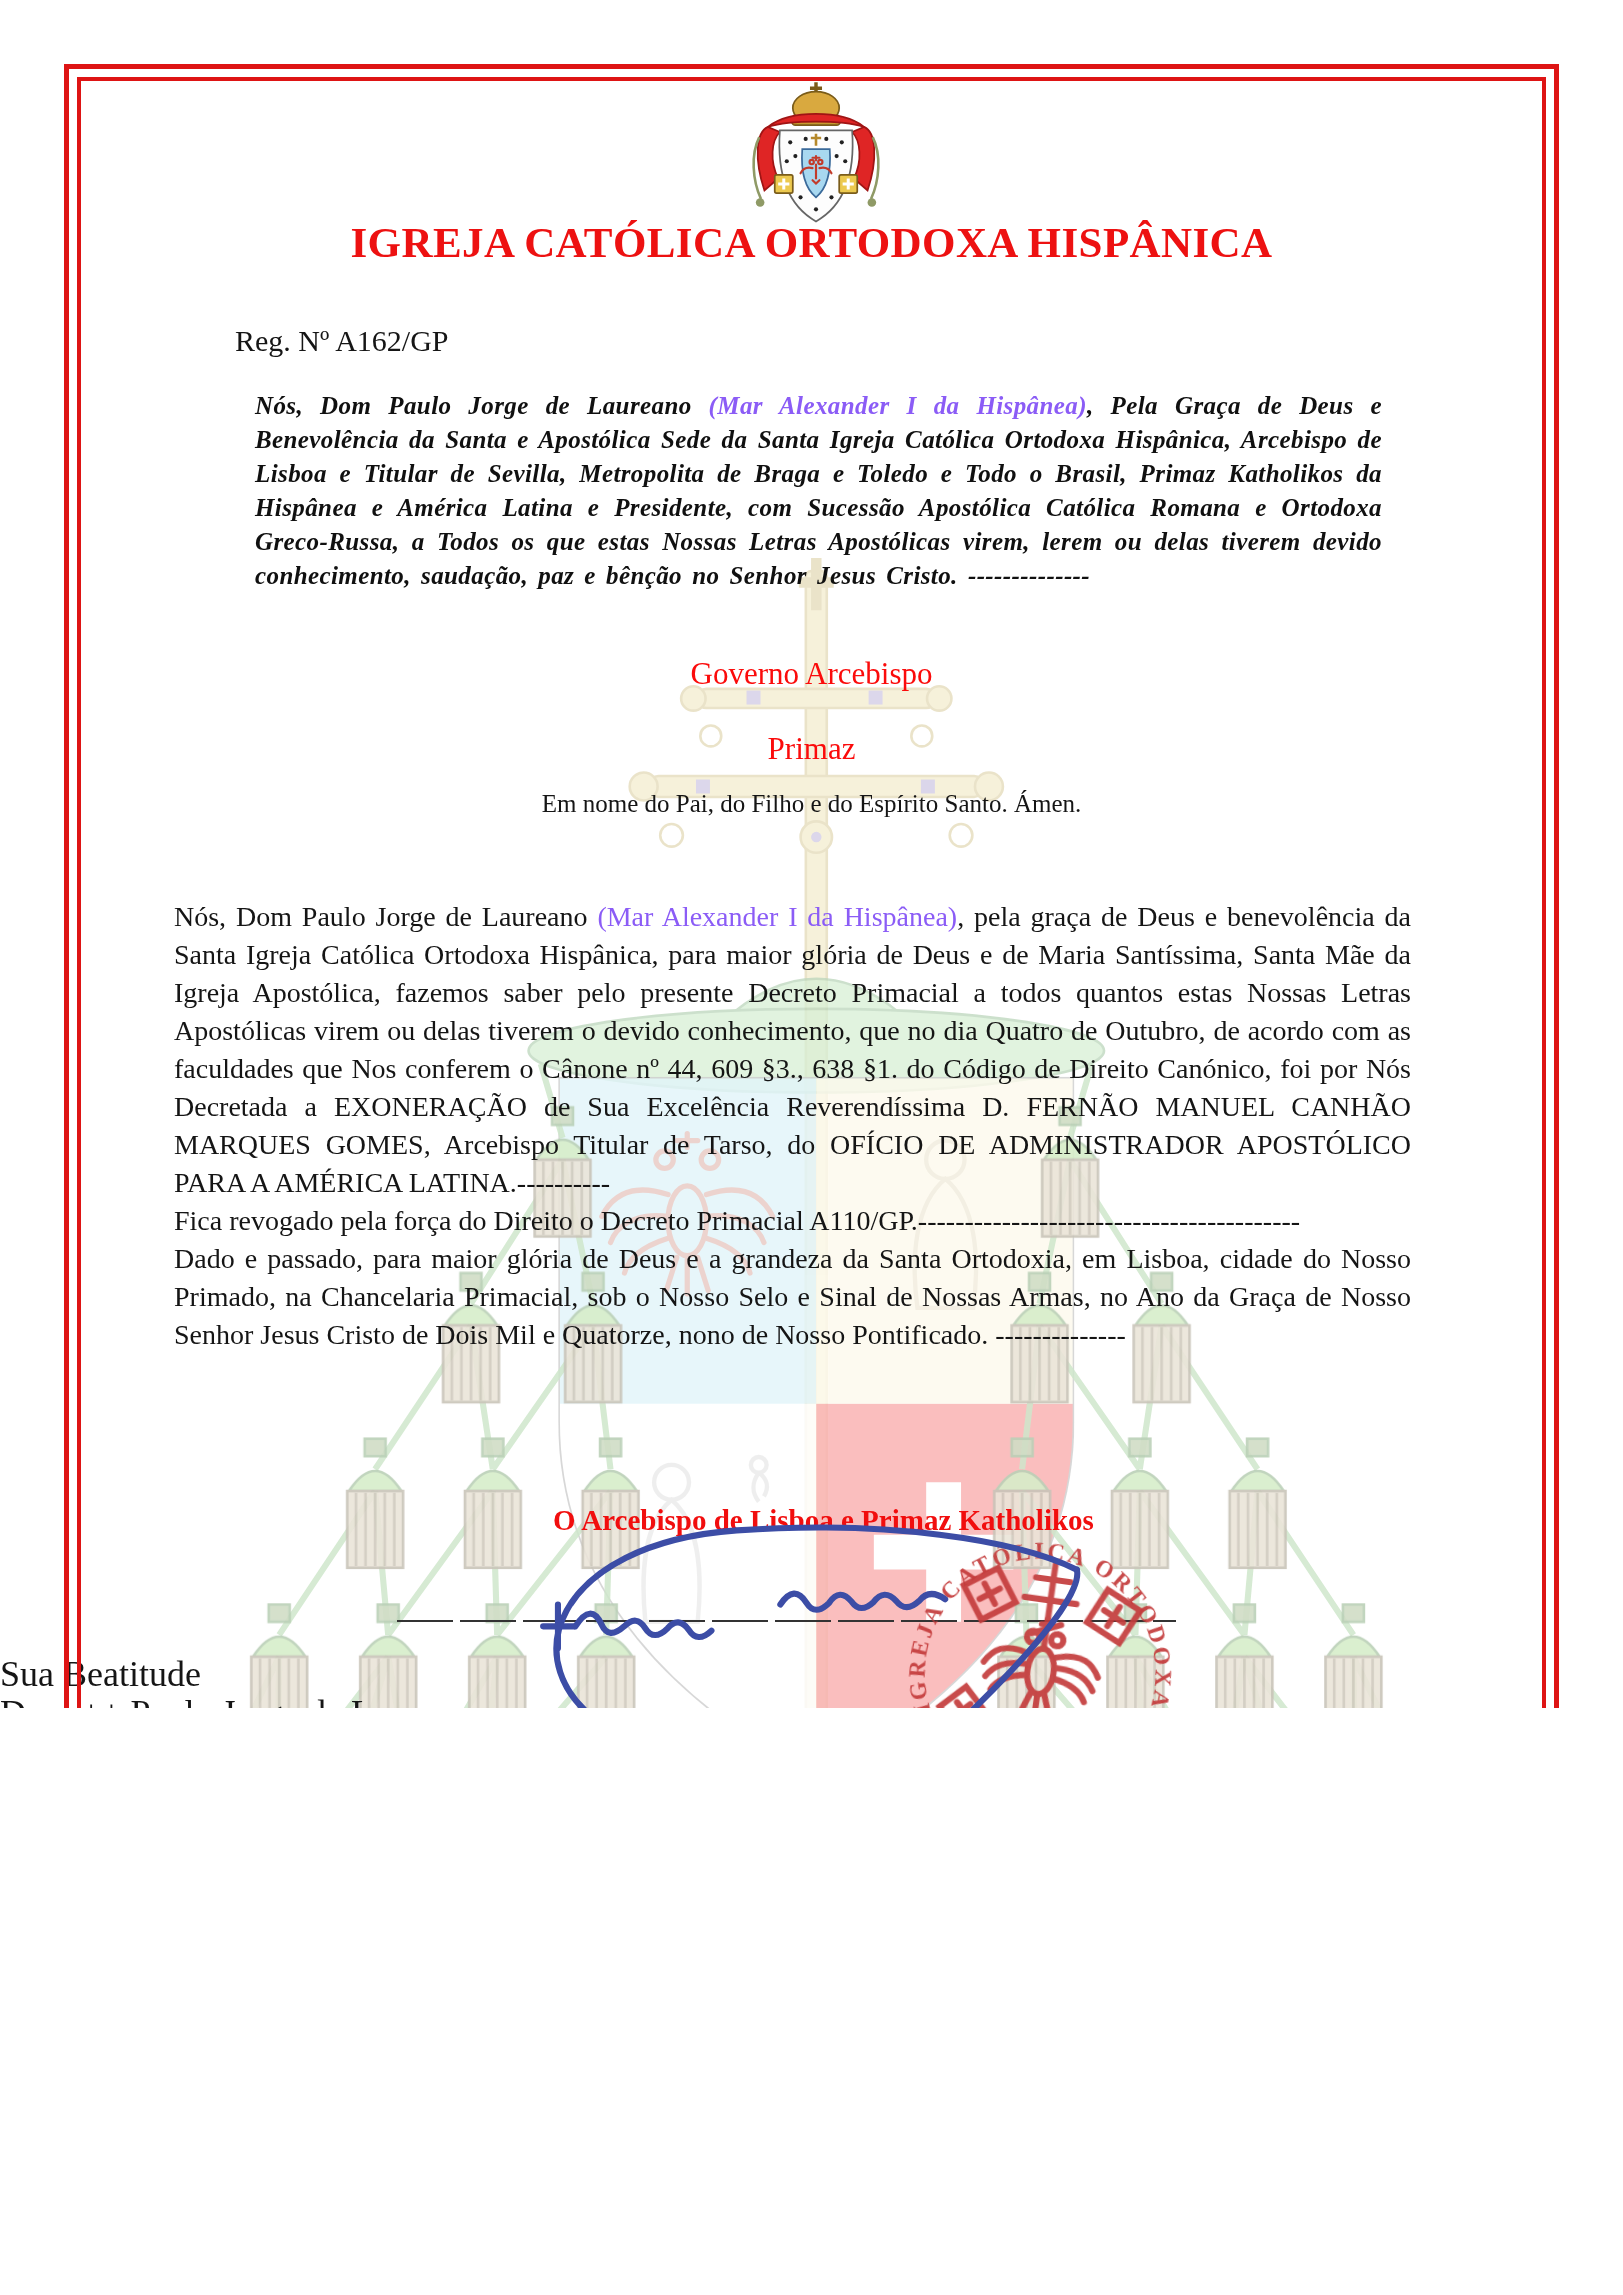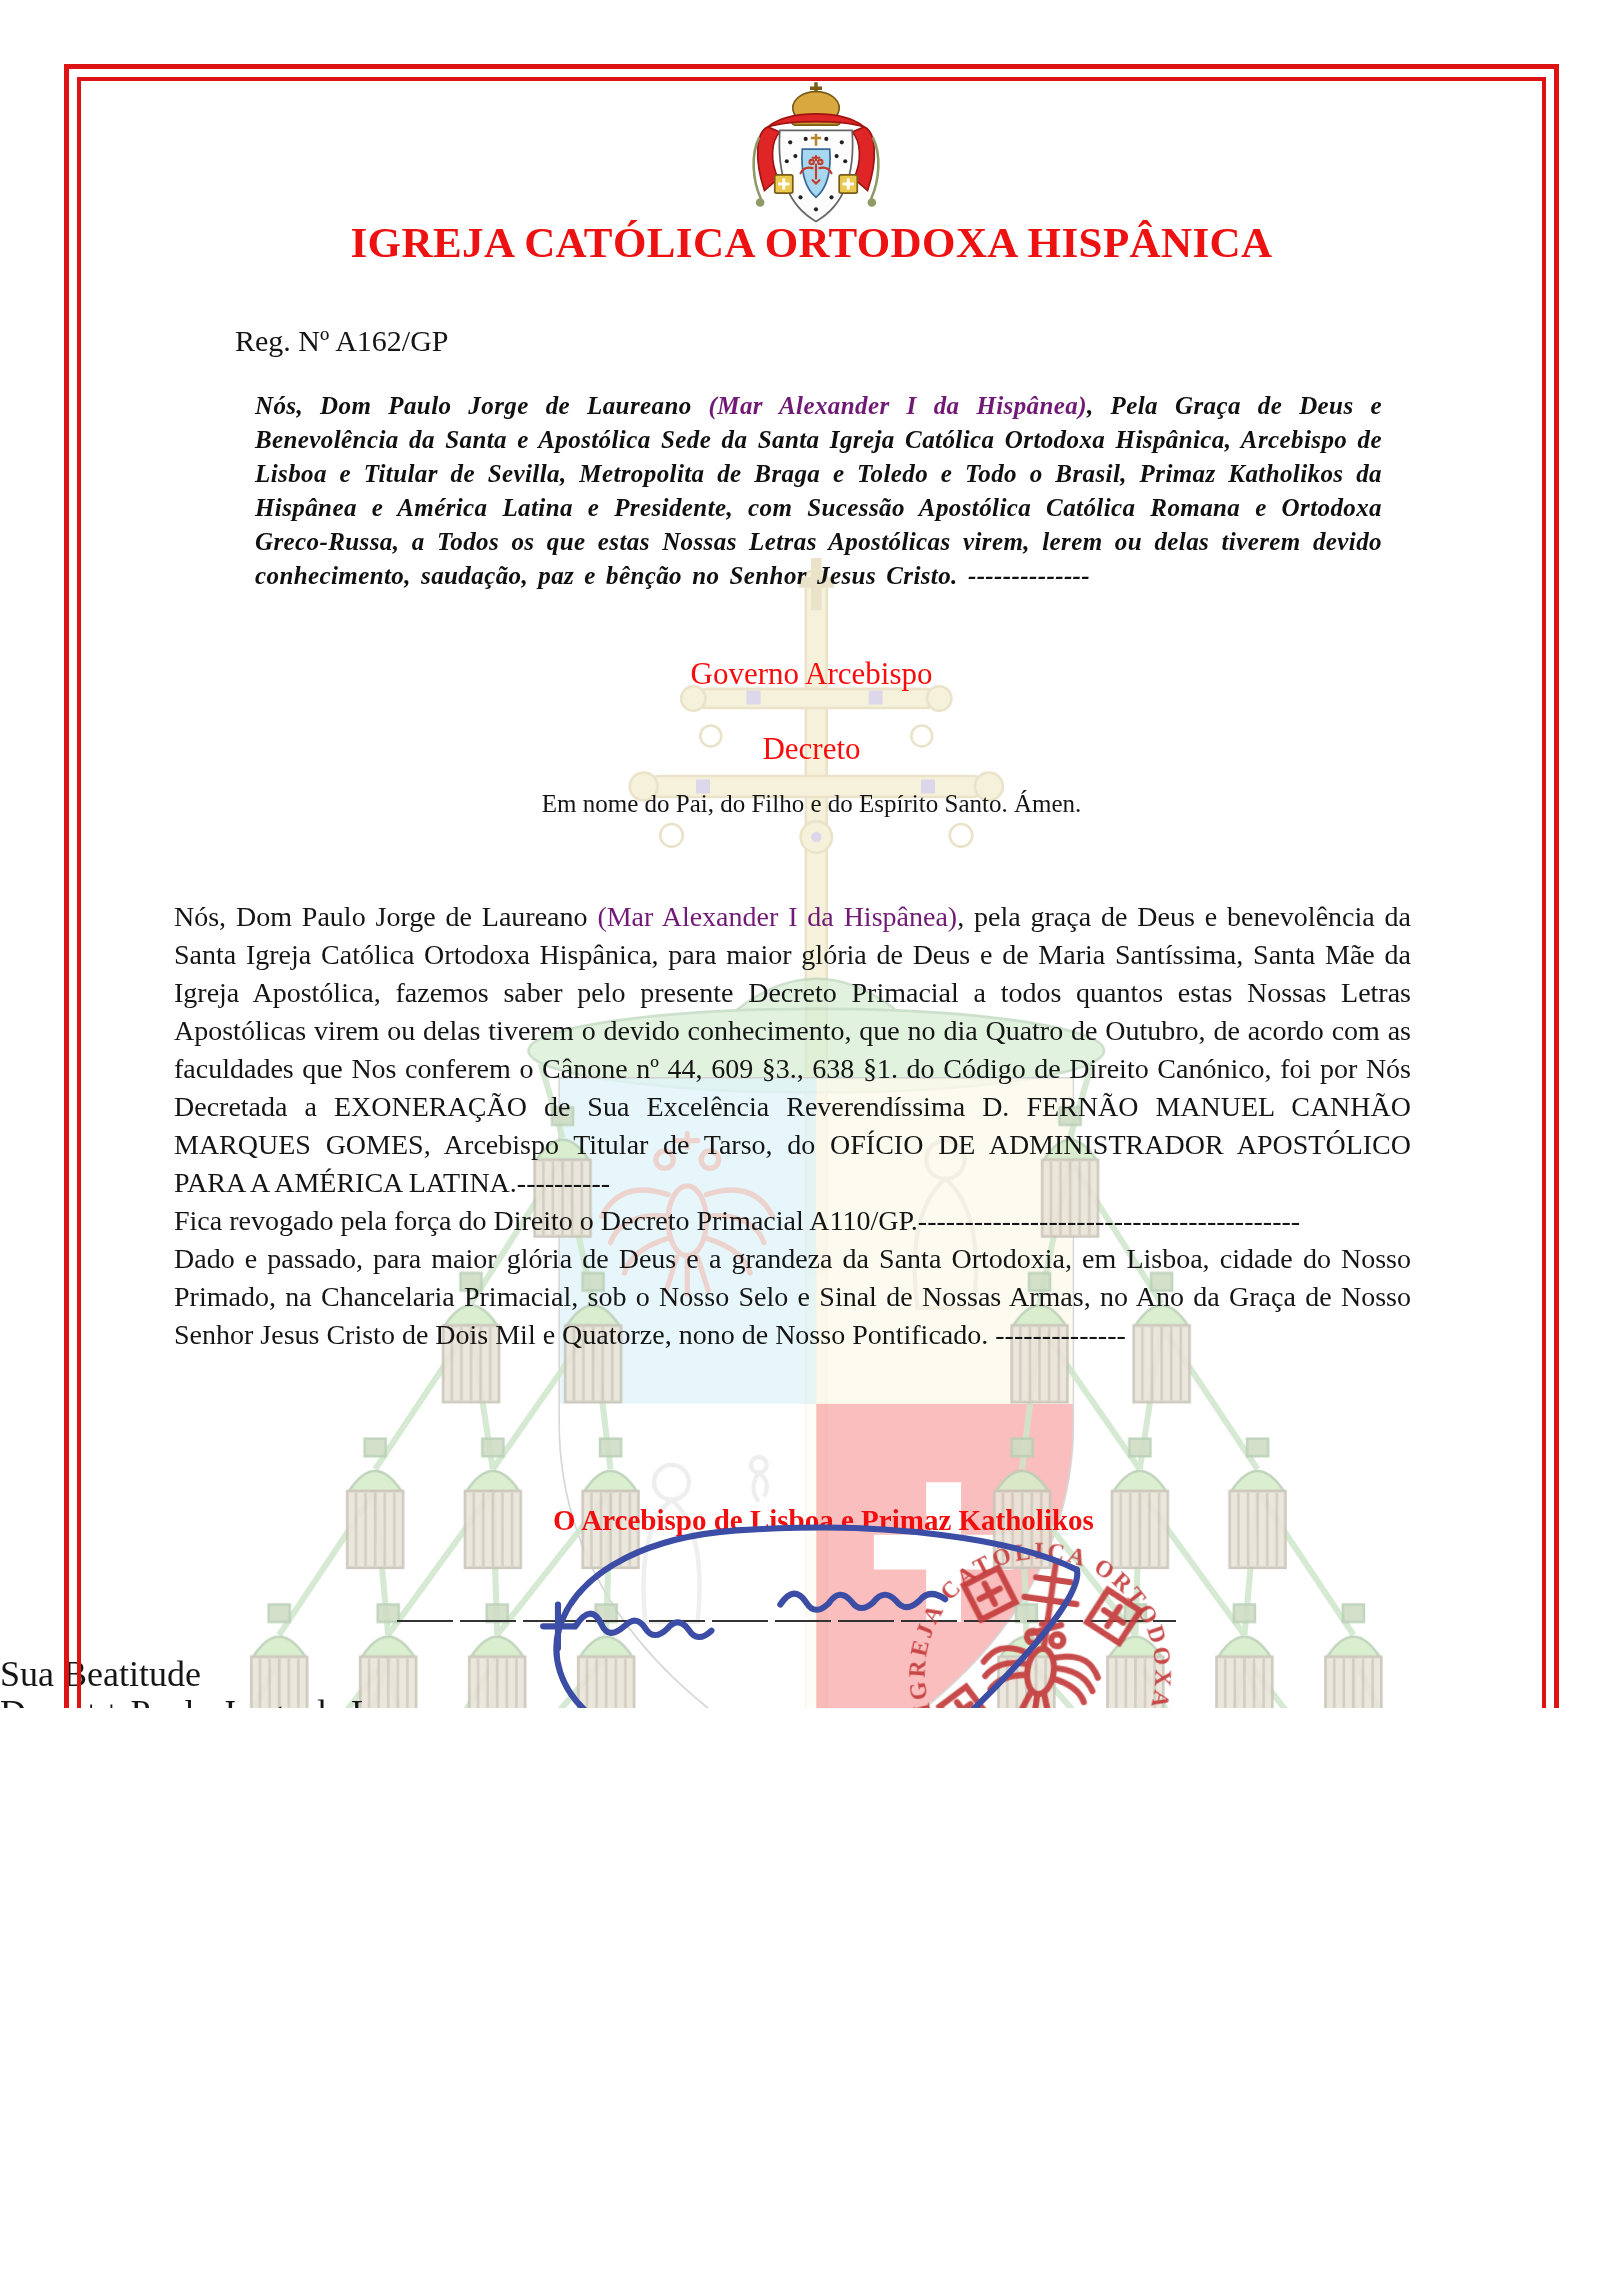--- a/index.html
+++ b/index.html
@@ -18,21 +18,21 @@
   .crest{position:absolute;left:727px;top:77px;width:178px;height:159px;z-index:2;}
 
   .title{position:absolute;left:0;right:0;top:218px;text-align:center;
     font-size:43px;font-weight:bold;color:#ed1111;letter-spacing:0.4px;z-index:2;}
 
   .reg{position:absolute;left:235px;top:324px;font-size:30px;z-index:2;}
 
   .preamble{position:absolute;left:255px;top:389px;width:1127px;
     font-size:25px;line-height:34px;font-weight:bold;font-style:italic;
     text-align:justify;letter-spacing:0.4px;word-spacing:3.5px;z-index:2;color:#101010;}
-  .green{color:#701a75;}
+  .green{color:#8b5cf6;}
 
   .h-governo{position:absolute;left:0;right:0;top:656px;text-align:center;
     font-size:31px;color:#fb0b0b;z-index:2;}
   .h-decreto{position:absolute;left:0;right:0;top:731px;text-align:center;
     font-size:31px;color:#fb0b0b;z-index:2;}
   .invocation{position:absolute;left:0;right:0;top:790px;text-align:center;
     font-size:25px;z-index:2;}
 
   .body-block{position:absolute;left:174px;top:898px;width:1237px;
     font-size:28px;line-height:38px;text-align:justify;z-index:2;}
@@ -220,21 +220,21 @@
       <path d="M137.5 118 V131 M131 124.5 H144" stroke="#fff" stroke-width="3.5"></path>
     </g>
   </svg>
 
   <div class="title">IGREJA CATÓLICA ORTODOXA HISPÂNICA</div>
   <div class="reg">Reg. Nº A162/GP</div>
 
   <div class="preamble"><span>Nós, Dom Paulo Jorge de Laureano </span><span class="green">(Mar Alexander I da Hispânea)</span><span>, Pela Graça de Deus e Benevolência da Santa e Apostólica Sede da Santa Igreja Católica Ortodoxa Hispânica, Arcebispo de Lisboa e Titular de Sevilla, Metropolita de Braga e Toledo e Todo o Brasil, Primaz Katholikos da Hispânea e América Latina e Presidente, com Sucessão Apostólica Católica Romana e Ortodoxa Greco-Russa, a Todos os que estas Nossas Letras Apostólicas virem, lerem ou delas tiverem devido conhecimento, saudação, paz e bênção no Senhor Jesus Cristo. --------------</span></div>
 
   <div class="h-governo">Governo Arcebispo</div>
-  <div class="h-decreto">Decreto</div>
+  <div class="h-decreto">Primaz</div>
   <div class="invocation">Em nome do Pai, do Filho e do Espírito Santo. Ámen.</div>
 
   <div class="body-block">
     <p><span>Nós, Dom Paulo Jorge de Laureano </span><span class="green">(Mar Alexander I da Hispânea)</span><span>, pela graça de Deus e benevolência da Santa Igreja Católica Ortodoxa Hispânica, para maior glória de Deus e de Maria Santíssima, Santa Mãe da Igreja Apostólica, fazemos saber pelo presente Decreto Primacial a todos quantos estas Nossas Letras Apostólicas virem ou delas tiverem o devido conhecimento, que no dia Quatro de Outubro, de acordo com as faculdades que Nos conferem o Cânone nº 44, 609 §3., 638 §1. do Código de Direito Canónico, foi por Nós Decretada a EXONERAÇÃO de Sua Excelência Reverendíssima D. FERNÃO MANUEL CANHÃO MARQUES GOMES, Arcebispo Titular de Tarso, do OFÍCIO DE ADMINISTRADOR APOSTÓLICO PARA A AMÉRICA LATINA.----------</span></p>
     <p>Fica revogado pela força do Direito o Decreto Primacial A110/GP.-----------------------------------------</p>
     <p>Dado e passado, para maior glória de Deus e a grandeza da Santa Ortodoxia, em Lisboa, cidade do Nosso Primado, na Chancelaria Primacial, sob o Nosso Selo e Sinal de Nossas Armas, no Ano da Graça de Nosso Senhor Jesus Cristo de Dois Mil e Quatorze, nono de Nosso Pontificado. --------------</p>
   </div>
 
   <div class="closing-title">O Arcebispo de Lisboa e Primaz Katholikos</div>
 

